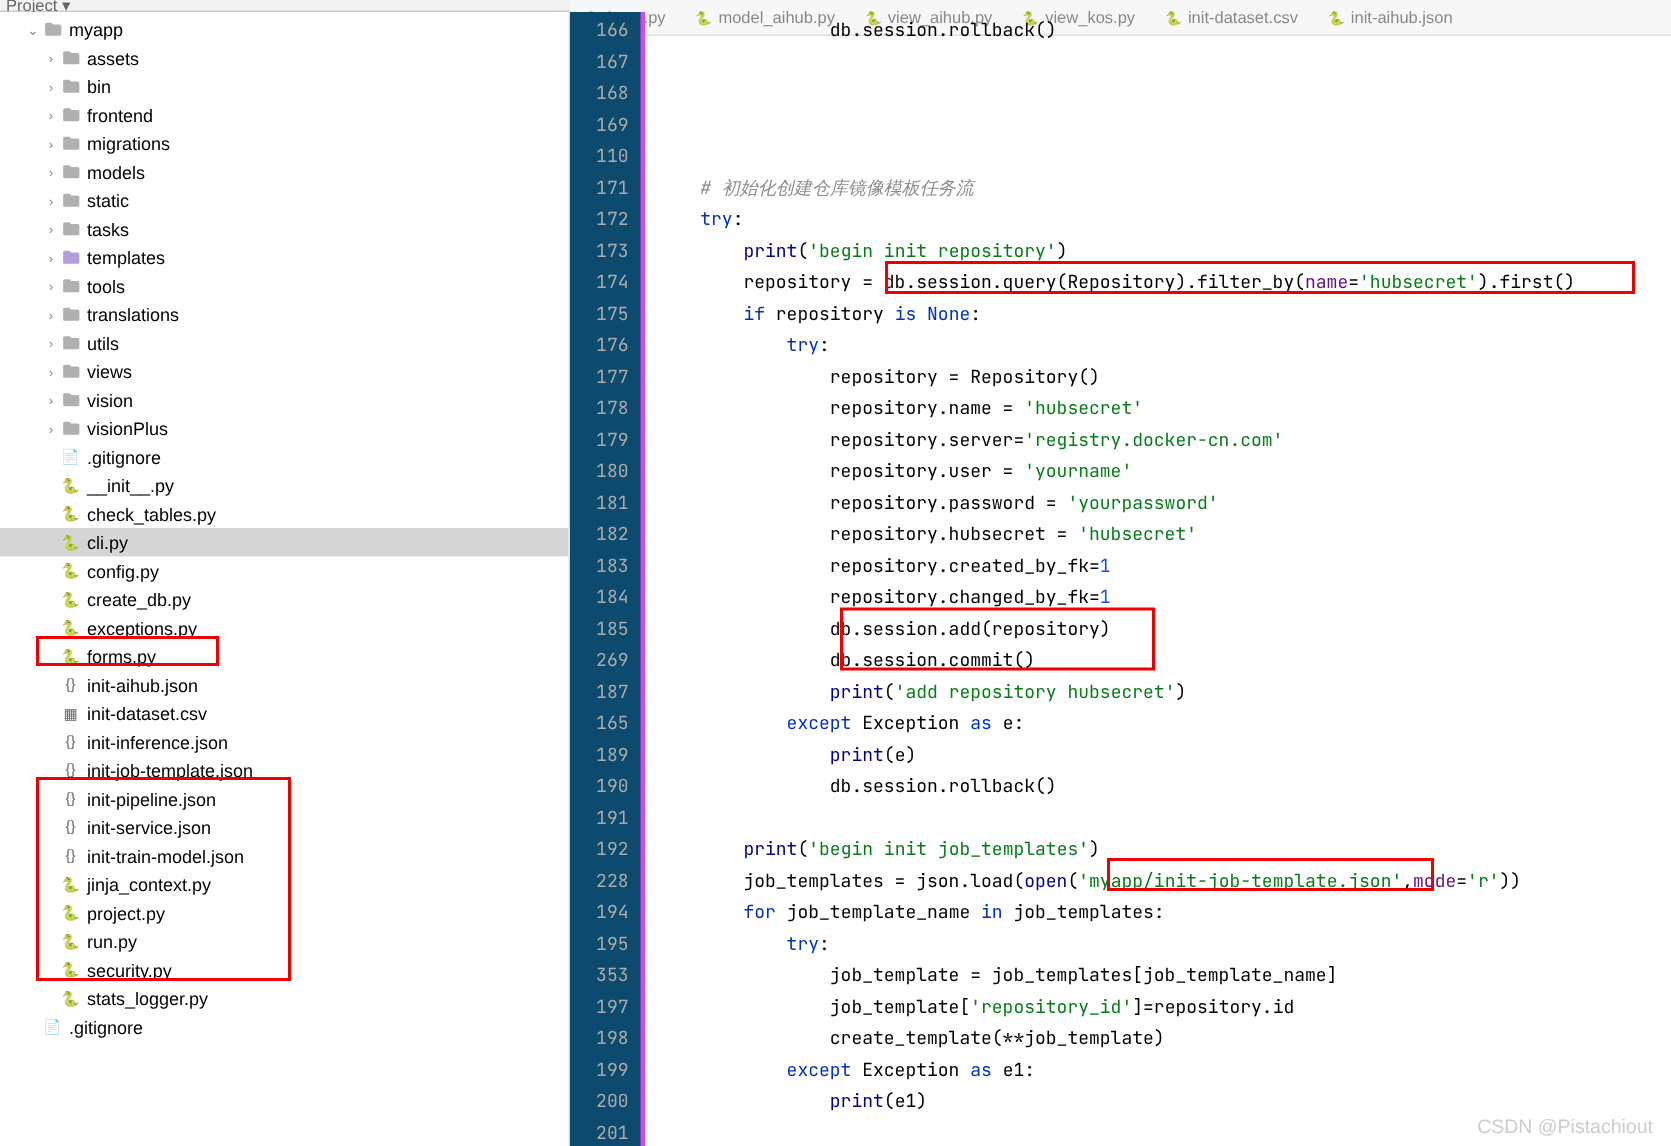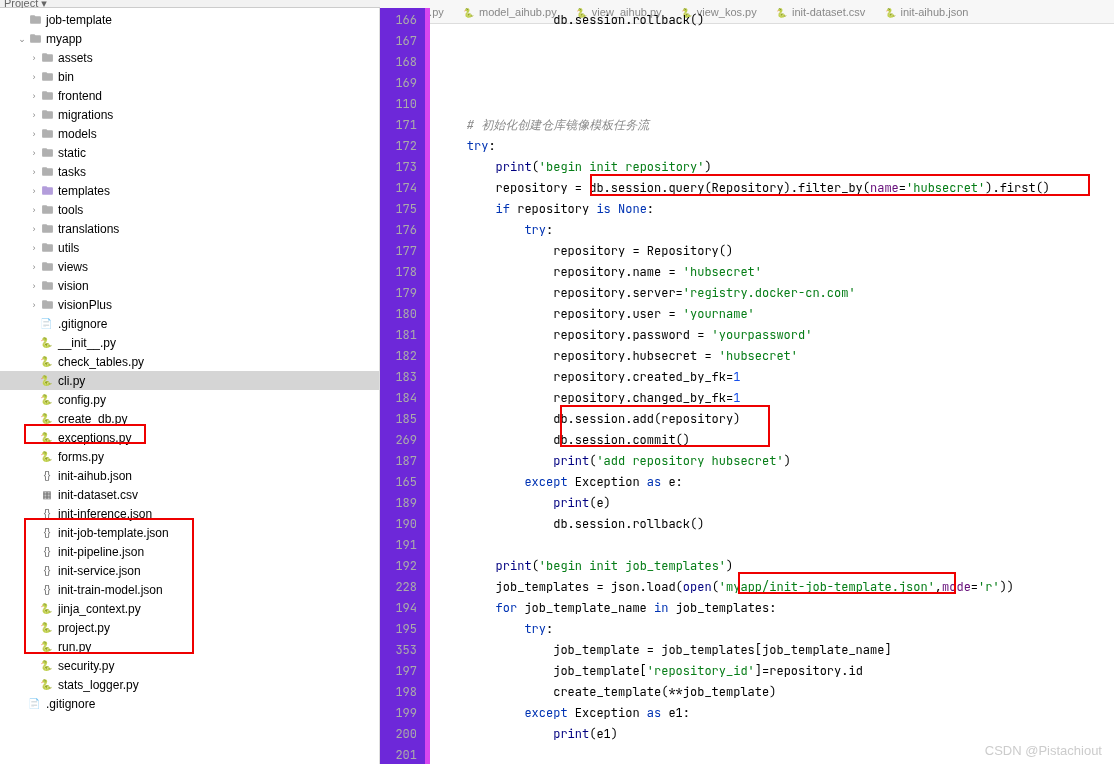--- a/index.html
+++ b/index.html
@@ -15,21 +15,21 @@
 .tree { padding: 2px 0; }
 .row { display: flex; align-items: center; height: 19px; padding-left: 4px; cursor: pointer; white-space: nowrap; }
 .row.sel { background: #d5d5d5; }
 .row .indent { display: inline-block; }
 .chev { width: 12px; color: #888; font-size: 9px; text-align: center; }
 .folder-icon { width: 14px; height: 14px; margin-right: 4px; display: inline-flex; align-items: center; justify-content: center; }
 .folder-icon svg { width: 13px; height: 13px; }
 .file-icon { width: 14px; height: 14px; margin-right: 4px; display: inline-flex; align-items: center; justify-content: center; font-size: 10px; }
 .redbox { position: absolute; border: 2px solid #e00; pointer-events: none; }
 .editor { flex: 1; display: flex; overflow: hidden; position: relative; }
-.gutter { width: 50px; background: #6d28d9; border-right: 5px solid #d946ef; text-align: right; color: #aaa; font-family: "JetBrains Mono", Consolas, monospace; font-size: 12px; line-height: 21px; padding-right: 8px; padding-top: 2px; }
+.gutter { width: 50px; background: #0c4a6e; border-right: 3px solid #d946ef; text-align: right; color: #aaa; font-family: "JetBrains Mono", Consolas, monospace; font-size: 12px; line-height: 21px; padding-right: 8px; padding-top: 2px; }
 .code { flex: 1; font-family: "JetBrains Mono", Consolas, monospace; font-size: 12px; line-height: 21px; padding: 2px 0 2px 8px; white-space: pre; position: relative; }
 .kw { color: #0033b3; }
 .str { color: #067d17; }
 .cmt { color: #8c8c8c; font-style: italic; text-align: right; }
 .num { color: #1750eb; }
 .param { color: #660e7a; }
 .bi { color: #000080; }
 .codebox { position: absolute; border: 2px solid #e00; pointer-events: none; }
 .watermark { position: absolute; bottom: 6px; right: 12px; color: #ccc; font-size: 13px; font-family: sans-serif; }
 </style>
@@ -62,30 +62,20 @@
         <span>init-dataset.csv</span>
       </div>
       <div class="tab">
         <span class="pyicon"></span>
         <span>init-aihub.json</span>
       </div>
     </div>
   <div class="main">
     <div class="sidebar">
       <div class="tree" id="tree">
-          <div class="row">
-            <span class="indent" style="width:12px"></span>
-            <span class="chev"></span>
-            <span class="folder-icon">
-              <svg viewBox="0 0 24 24">
-                <path fill="#b0b0b0" d="M10 4H4c-1.1 0-2 .9-2 2v12c0 1.1.9 2 2 2h16c1.1 0 2-.9 2-2V8c0-1.1-.9-2-2-2h-8l-2-2z"></path>
-              </svg>
-            </span>
-            <span>job-template</span>
-          </div>
           <div class="row">
             <span class="indent" style="width:12px"></span>
             <span class="chev">⌄</span>
             <span class="folder-icon">
               <svg viewBox="0 0 24 24">
                 <path fill="#b0b0b0" d="M10 4H4c-1.1 0-2 .9-2 2v12c0 1.1.9 2 2 2h16c1.1 0 2-.9 2-2V8c0-1.1-.9-2-2-2h-8l-2-2z"></path>
               </svg>
             </span>
             <span>myapp</span>
           </div>

